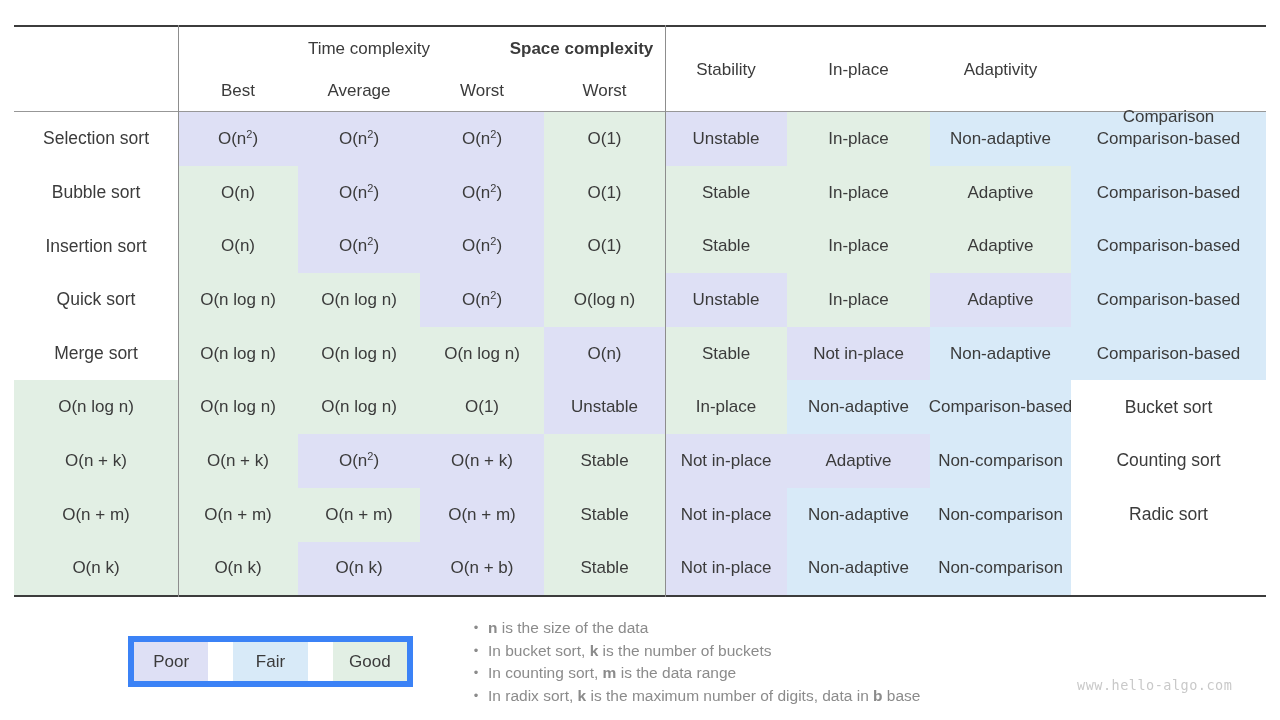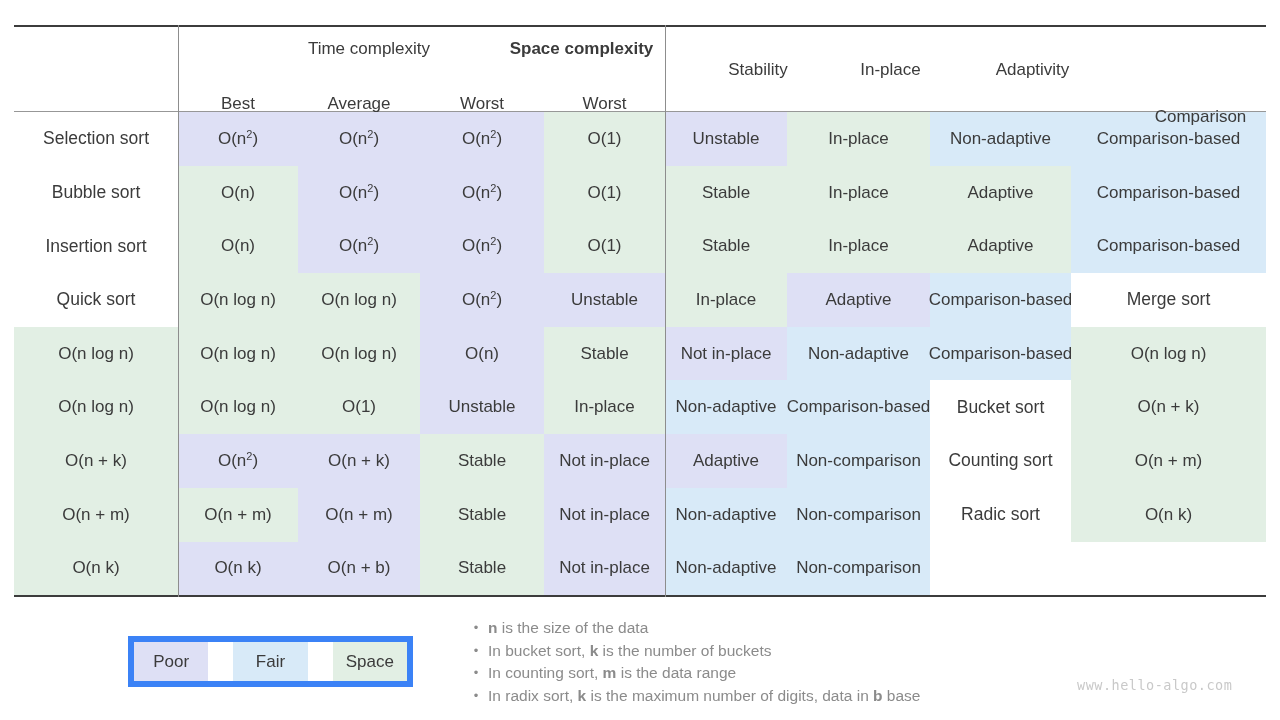--- a/index.html
+++ b/index.html
@@ -13,22 +13,22 @@
   
   #tbl{position:absolute;left:14px;top:25px;width:1252px;}
   #thead{
     position:relative;height:87px;box-sizing:border-box;
     border-top:2px solid var(--c-line-dark);
     border-bottom:1px solid var(--c-line-gray);
     font-size:17px;
   }
   .hgroup,.hsub,.hsingle{position:absolute;text-align:center;white-space:nowrap;}
   .hgroup{top:12px;}
-  .hsub{top:54px;margin-top:13px;}
-  .hsingle{top:33px;padding-left:32px;}
+  .hsub{top:54px;}
+  .hsingle{top:33px;}
   #h-time{left:180px;width:350px;}
   #h-space{left:460px;width:215px;font-weight:bold;}
   #h-best{left:164px;width:120px;}
   #h-average{left:284px;width:122px;}
   #h-worst-time{left:406px;width:124px;}
   #h-worst-space{left:530px;width:121px;}
   #h-stability{left:651px;width:122px;}
   #h-inplace{left:773px;width:143px;}
   #h-adaptivity{left:916px;width:141px;}
   #h-comparison{left:1057px;width:195px;margin-top:47px;}
@@ -108,20 +108,21 @@
         <div class="cell r-poor">O(n<sup>2</sup>)</div>
         <div class="cell r-good">O(1)</div>
         <div class="cell r-good">Stable</div>
         <div class="cell r-good">In-place</div>
         <div class="cell r-good">Adaptive</div>
         <div class="cell r-fair">Comparison-based</div>
         <div class="cell rowlabel">Quick sort</div>
         <div class="cell r-good">O(n log n)</div>
         <div class="cell r-good">O(n log n)</div>
         <div class="cell r-poor">O(n<sup>2</sup>)</div>
+        <div class="cell r-good">O(log n)</div>
         <div class="cell r-poor">Unstable</div>
         <div class="cell r-good">In-place</div>
         <div class="cell r-poor">Adaptive</div>
         <div class="cell r-fair">Comparison-based</div>
         <div class="cell rowlabel">Merge sort</div>
         <div class="cell r-good">O(n log n)</div>
         <div class="cell r-good">O(n log n)</div>
         <div class="cell r-good">O(n log n)</div>
         <div class="cell r-poor">O(n)</div>
         <div class="cell r-good">Stable</div>
@@ -165,21 +166,21 @@
         <div class="cell r-fair">Non-comparison</div>
       </div>
   </div>
 
   <div class="vline" id="vline-1"></div>
   <div class="vline" id="vline-2"></div>
 
   <div id="legend">
       <div class="legend-cell r-poor">Poor</div>
       <div class="legend-cell r-fair">Fair</div>
-      <div class="legend-cell r-good">Space</div>
+      <div class="legend-cell r-good">Good</div>
     </div>
 
   <div id="notes">
       <div class="note-line">
         <span class="note-bullet">•</span>
         <span class="note-text"><b>n</b><span> is the size of the data</span></span>
       </div>
       <div class="note-line">
         <span class="note-bullet">•</span>
         <span class="note-text"><span>In bucket sort, </span><b>k</b><span> is the number of buckets</span></span>

